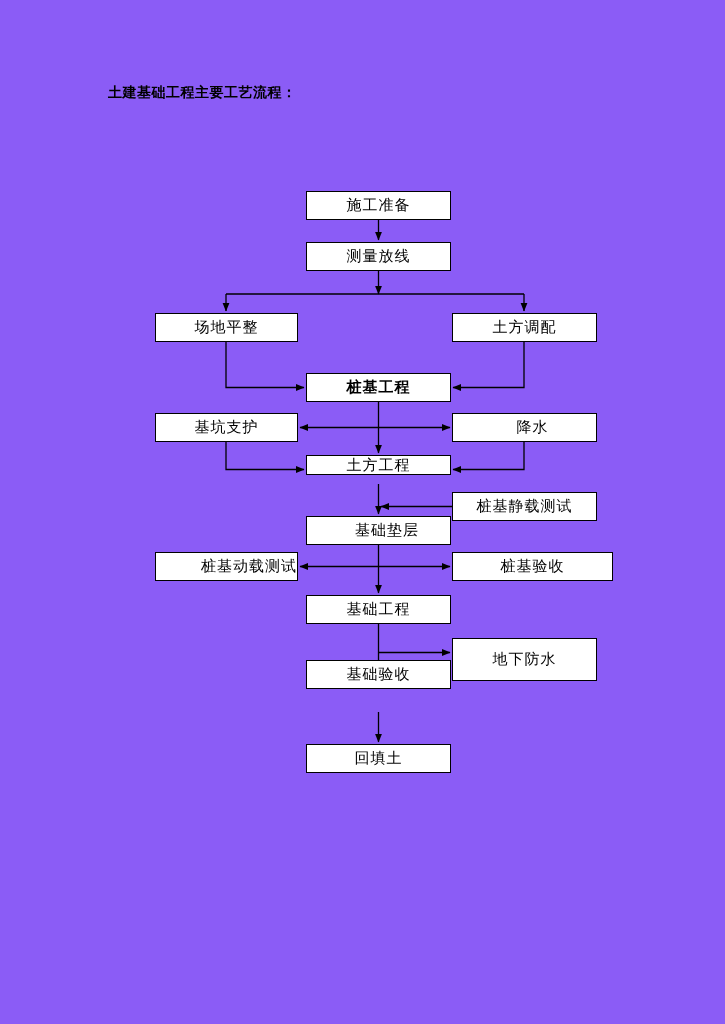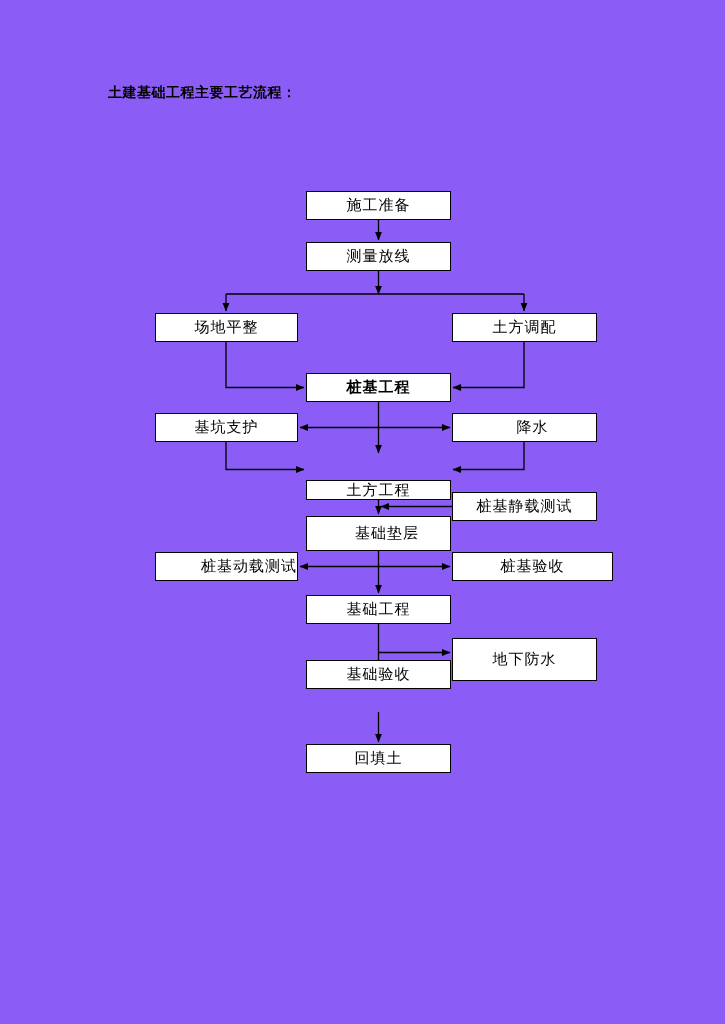--- a/index.html
+++ b/index.html
@@ -123,27 +123,27 @@
       </div>
       <div class="node-box" style="left: 306px; top: 373px; width: 145px; height: 29px; font-weight: bold;">
         <span class="node-label">桩基工程</span>
       </div>
       <div class="node-box" style="left: 155px; top: 413px; width: 143px; height: 29px;">
         <span class="node-label">基坑支护</span>
       </div>
       <div class="node-box" style="left: 452px; top: 413px; width: 145px; height: 29px; padding-left: 16px;">
         <span class="node-label">降水</span>
       </div>
-      <div class="node-box" style="left: 306px; top: 455px; width: 145px; height: 20px; margin-top: 25px;">
+      <div class="node-box" style="left: 306px; top: 455px; width: 145px; height: 20px;">
         <span class="node-label">土方工程</span>
       </div>
       <div class="node-box" style="left: 452px; top: 492px; width: 145px; height: 29px;">
         <span class="node-label">桩基静载测试</span>
       </div>
-      <div class="node-box" style="left: 306px; top: 516px; width: 145px; height: 35px; padding-left: 17px;">
+      <div class="node-box" style="left: 306px; top: 516px; width: 145px; height: 29px; padding-left: 17px;">
         <span class="node-label">基础垫层</span>
       </div>
       <div class="node-box" style="left: 155px; top: 552px; width: 143px; height: 29px; justify-content: flex-end;">
         <span class="node-label">桩基动载测试</span>
       </div>
       <div class="node-box" style="left: 452px; top: 552px; width: 161px; height: 29px;">
         <span class="node-label">桩基验收</span>
       </div>
       <div class="node-box" style="left: 306px; top: 595px; width: 145px; height: 29px;">
         <span class="node-label">基础工程</span>

